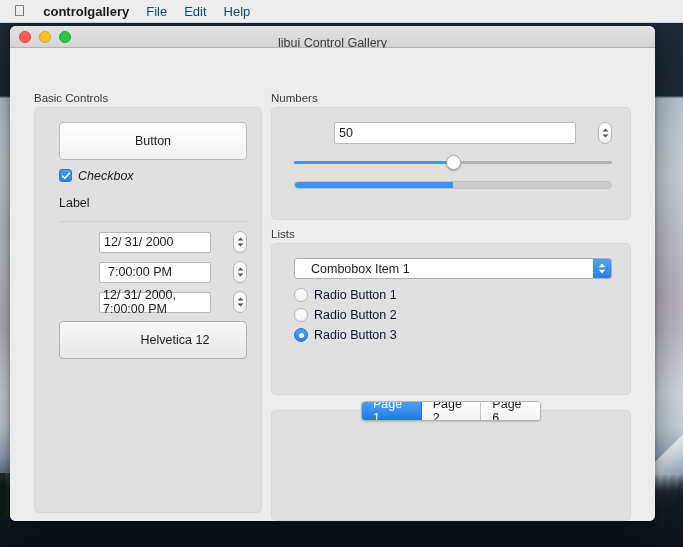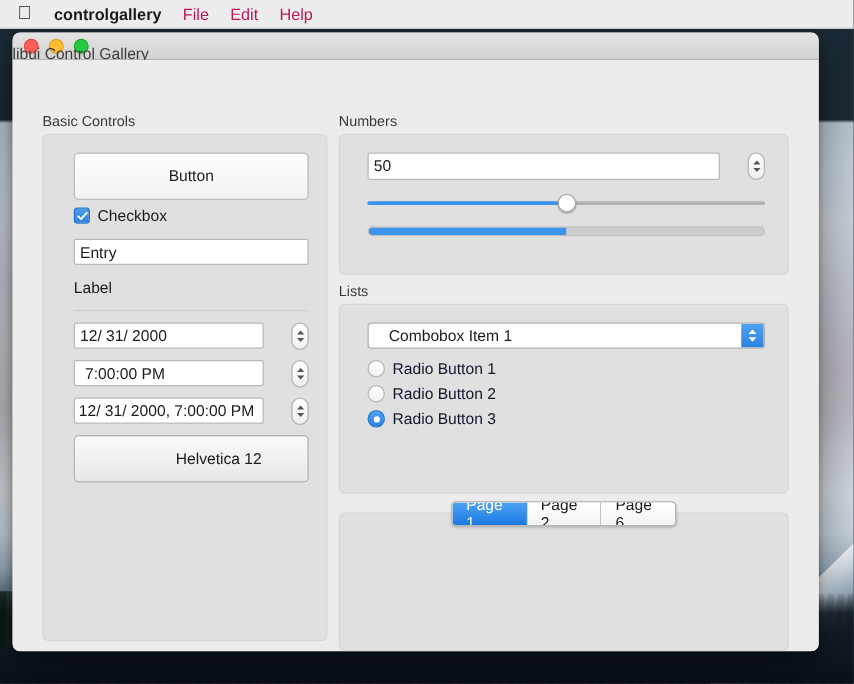--- a/index.html
+++ b/index.html
@@ -72,21 +72,21 @@
     z-index: 20;
   }
   #menubar .apple {
     margin-left: 14px; font-size: 15px; line-height: 1; color: #222;
     transform: translateY(-1px);
   }
   #menubar .appname {
     margin-left: 18px; font-weight: bold; font-size: 13px; color: #1a1a1a;
   }
   #menubar .mitem {
-    margin-left: 17px; font-size: 13px; color: #be185d;
+    margin-left: 17px; font-size: 13px; color: #0c4a6e;
   }
 
   
   #window {
     position: absolute; left: 10px; top: 26px;
     width: 645px; height: 495px;
     border-radius: 6px;
     background: #ececec;
     box-shadow: 0 14px 40px rgba(0,0,0,0.45), 0 2px 6px rgba(0,0,0,0.3);
     overflow: hidden;
@@ -98,21 +98,21 @@
     border-bottom: 1px solid #b4b4b4;
     display: flex; align-items: center;
     position: relative;
   }
   .lights { display: flex; gap: 8px; margin-left: 9px; }
   .light { width: 12px; height: 12px; border-radius: 50%; }
   .light.red    { background: #ff5f57; border: 0.5px solid #e0443e; }
   .light.yellow { background: #ffbd2e; border: 0.5px solid #dea123; }
   .light.green  { background: #28c940; border: 0.5px solid #1aab29; }
   #wintitle {
-    position: absolute; left: 0; right: 0; 
+    position: absolute; left: 0; right: 0; text-align: center;
     font-size: 12.5px; color: #3c3c3c; margin-top: 12px;
   }
   #winbody {
     position: relative; width: 100%; height: calc(100% - 22px);
     background: #ececec;
   }
 
   
   .group { position: absolute; }
   .group > .glabel {
@@ -141,42 +141,42 @@
     border: 1px solid #bdbdbd;
     font-size: 12.5px; color: #1c1c1c;
     display: flex; align-items: center; justify-content: center;
     cursor: default;
   }
   .btn.font-btn {
     background: linear-gradient(to bottom, #fafafa, #e7e7e7);
     border: 1px solid #b3b3b3;
     padding-left: 44px;
   }
-  .cbrow { display: flex; height: 19px; margin-top: 6px; }
+  .cbrow { display: flex; align-items: center; height: 19px; margin-top: 6px; font-style: italic; }
   .cbox {
     width: 13px; height: 13px; border-radius: 3px;
     background: linear-gradient(to bottom, #4a9bf0, #2d83e0);
     border: 1px solid #2576cc;
     display: flex; align-items: center; justify-content: center;
     margin-right: 6px;
   }
   .cbox svg { display: block; }
   .cblabel { font-size: 12.5px; color: #1c1c1c; }
 
   .txtfield {
     height: 21px; border-radius: 2px;
     background: #ffffff; border: 1px solid #b9b9b9;
     font-size: 12.5px; color: #1c1c1c;
     display: flex; align-items: center; padding-left: 4px;
   }
   .plainlabel { font-size: 12.5px; color: #1c1c1c; height: 19px; display:flex; align-items:center; }
 
   .sep { height: 1px; background: #cfcfcf; }
 
-  .withstep { display: flex; gap: 22px; }
+  .withstep { display: flex; align-items: center; gap: 22px; margin-left: 40px; }
   .withstep .txtfield { flex: 1; }
   .stepper {
     width: 14px; height: 22px; border-radius: 7px;
     background: linear-gradient(to bottom, #ffffff, #f0f0f0);
     border: 1px solid #b5b5b5;
     display: flex; flex-direction: column; align-items: center; justify-content: center;
     gap: 2px; flex: none;
   }
   .stepper svg { display: block; }
 
@@ -315,21 +315,20 @@
 
           <div class="cbrow">
             <span class="cbox">
               <svg width="10" height="10" viewBox="0 0 10 10">
                   <path d="M1.6 5.1 L3.8 7.3 L8.4 2.3" stroke="#fff" stroke-width="1.6" fill="none" stroke-linecap="round" stroke-linejoin="round"></path>
                 </svg>
             </span>
             <span class="cblabel">Checkbox</span>
           </div>
 
-          <div class="txtfield" style="margin-top:6px;">Entry</div>
 
           <div class="plainlabel" style="margin-top:8px;">Label</div>
 
           <div class="sep" style="margin-top:9px;"></div>
 
           <div class="withstep" style="margin-top:9px;">
             <div class="txtfield">12/ 31/ 2000</div>
             <div class="stepper">
               <svg width="7" height="4" viewBox="0 0 7 4">
                   <path d="M3.5 0.4 L6.4 3.6 L0.6 3.6 Z" fill="#555"></path>

